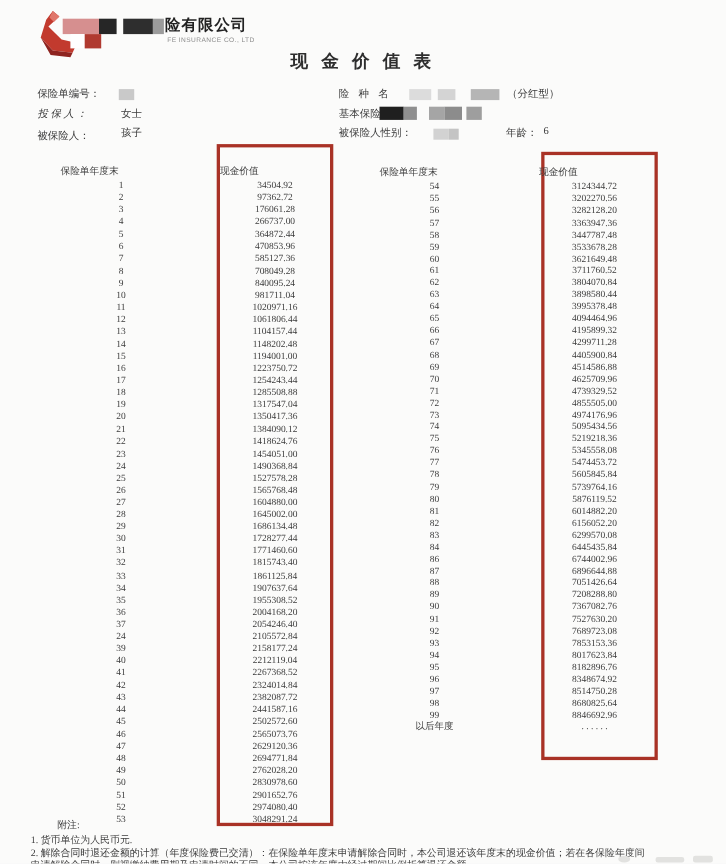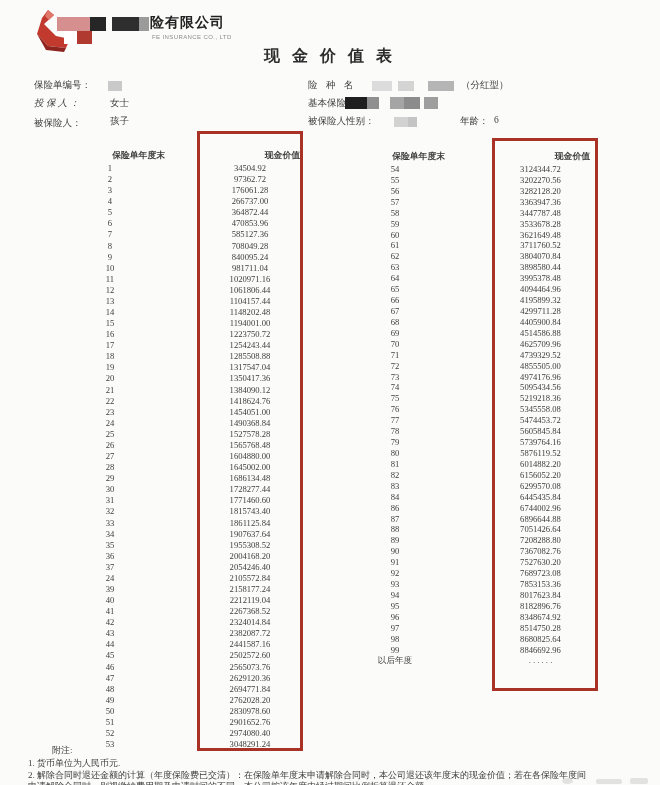--- a/index.html
+++ b/index.html
@@ -44,21 +44,21 @@
   
   .red-box{
     position:absolute;border:3px solid #a93226;background:transparent;
   }
   .red-box.left{left:197px;top:131px;width:100px;height:614px;}
   .red-box.right{left:492px;top:138px;width:100px;height:547px;}
 
   
   .col-header{
     position:absolute;font-size:8.8px;color:#3c3c3c;
-    width:110px;text-align:right;font-weight:bold;
+    width:110px;text-align:left;font-weight:normal;
   }
   .tbl{position:absolute;width:250px;}
   .tbl.left{left:55px;top:163px;}
   .tbl.right{left:345px;top:164px;}
   .trow{position:relative;}
   .tbl.left .trow{height:11.08px;}
   .tbl.right .trow{height:10.93px;}
   .ty{position:absolute;left:0;width:110px;text-align:center;font-size:8.6px;color:#3c3c3c;}
   .tv{position:absolute;width:100px;text-align:center;font-size:8.6px;color:#3c3c3c;}
   .tbl.left .tv{left:145px;}

